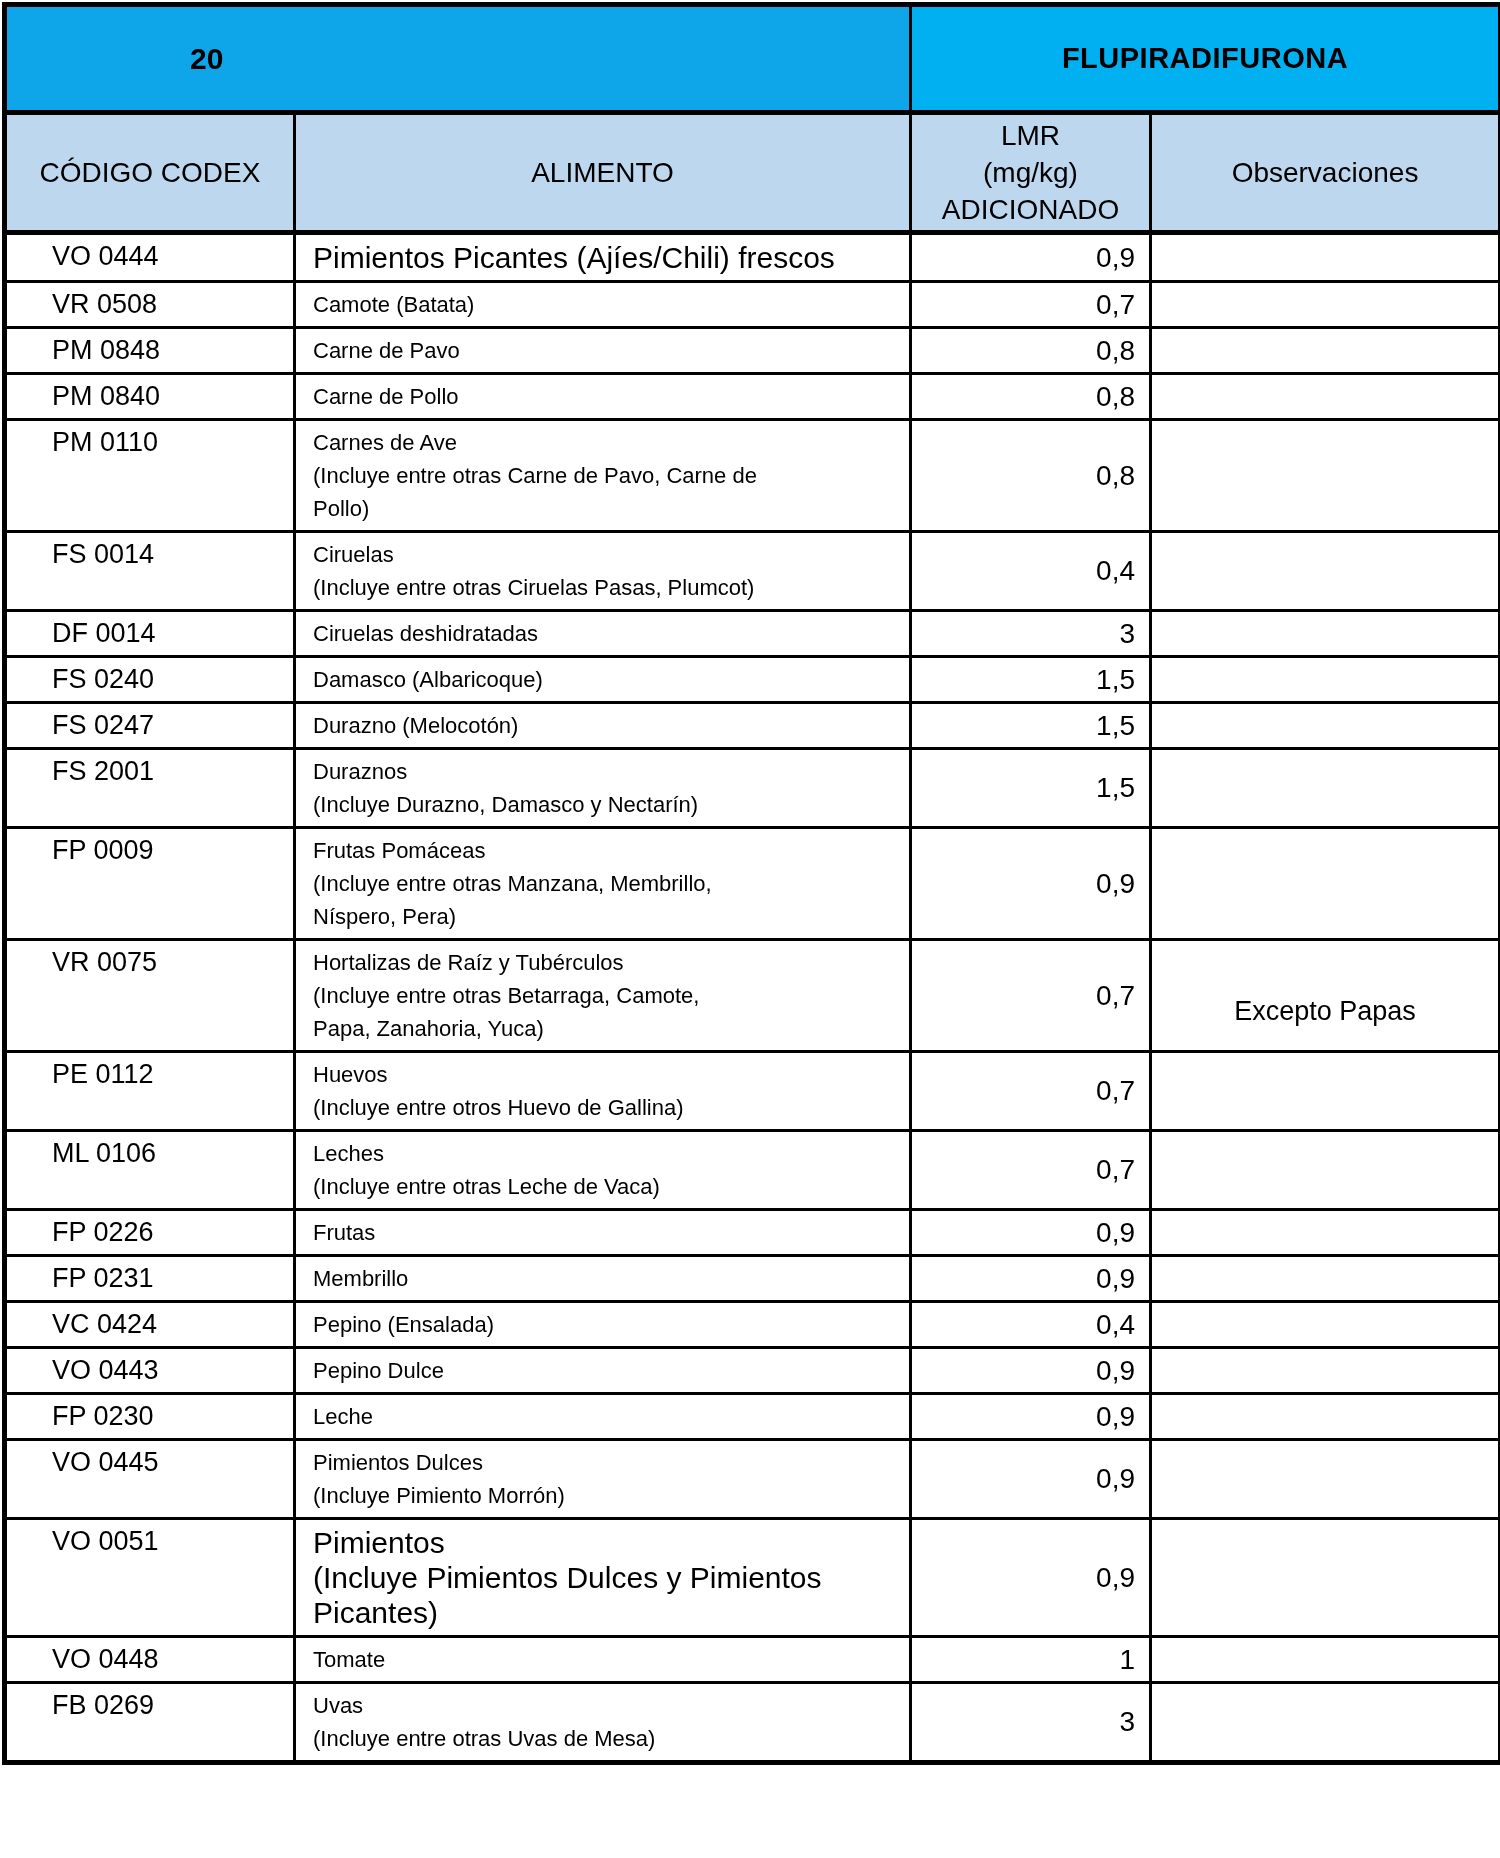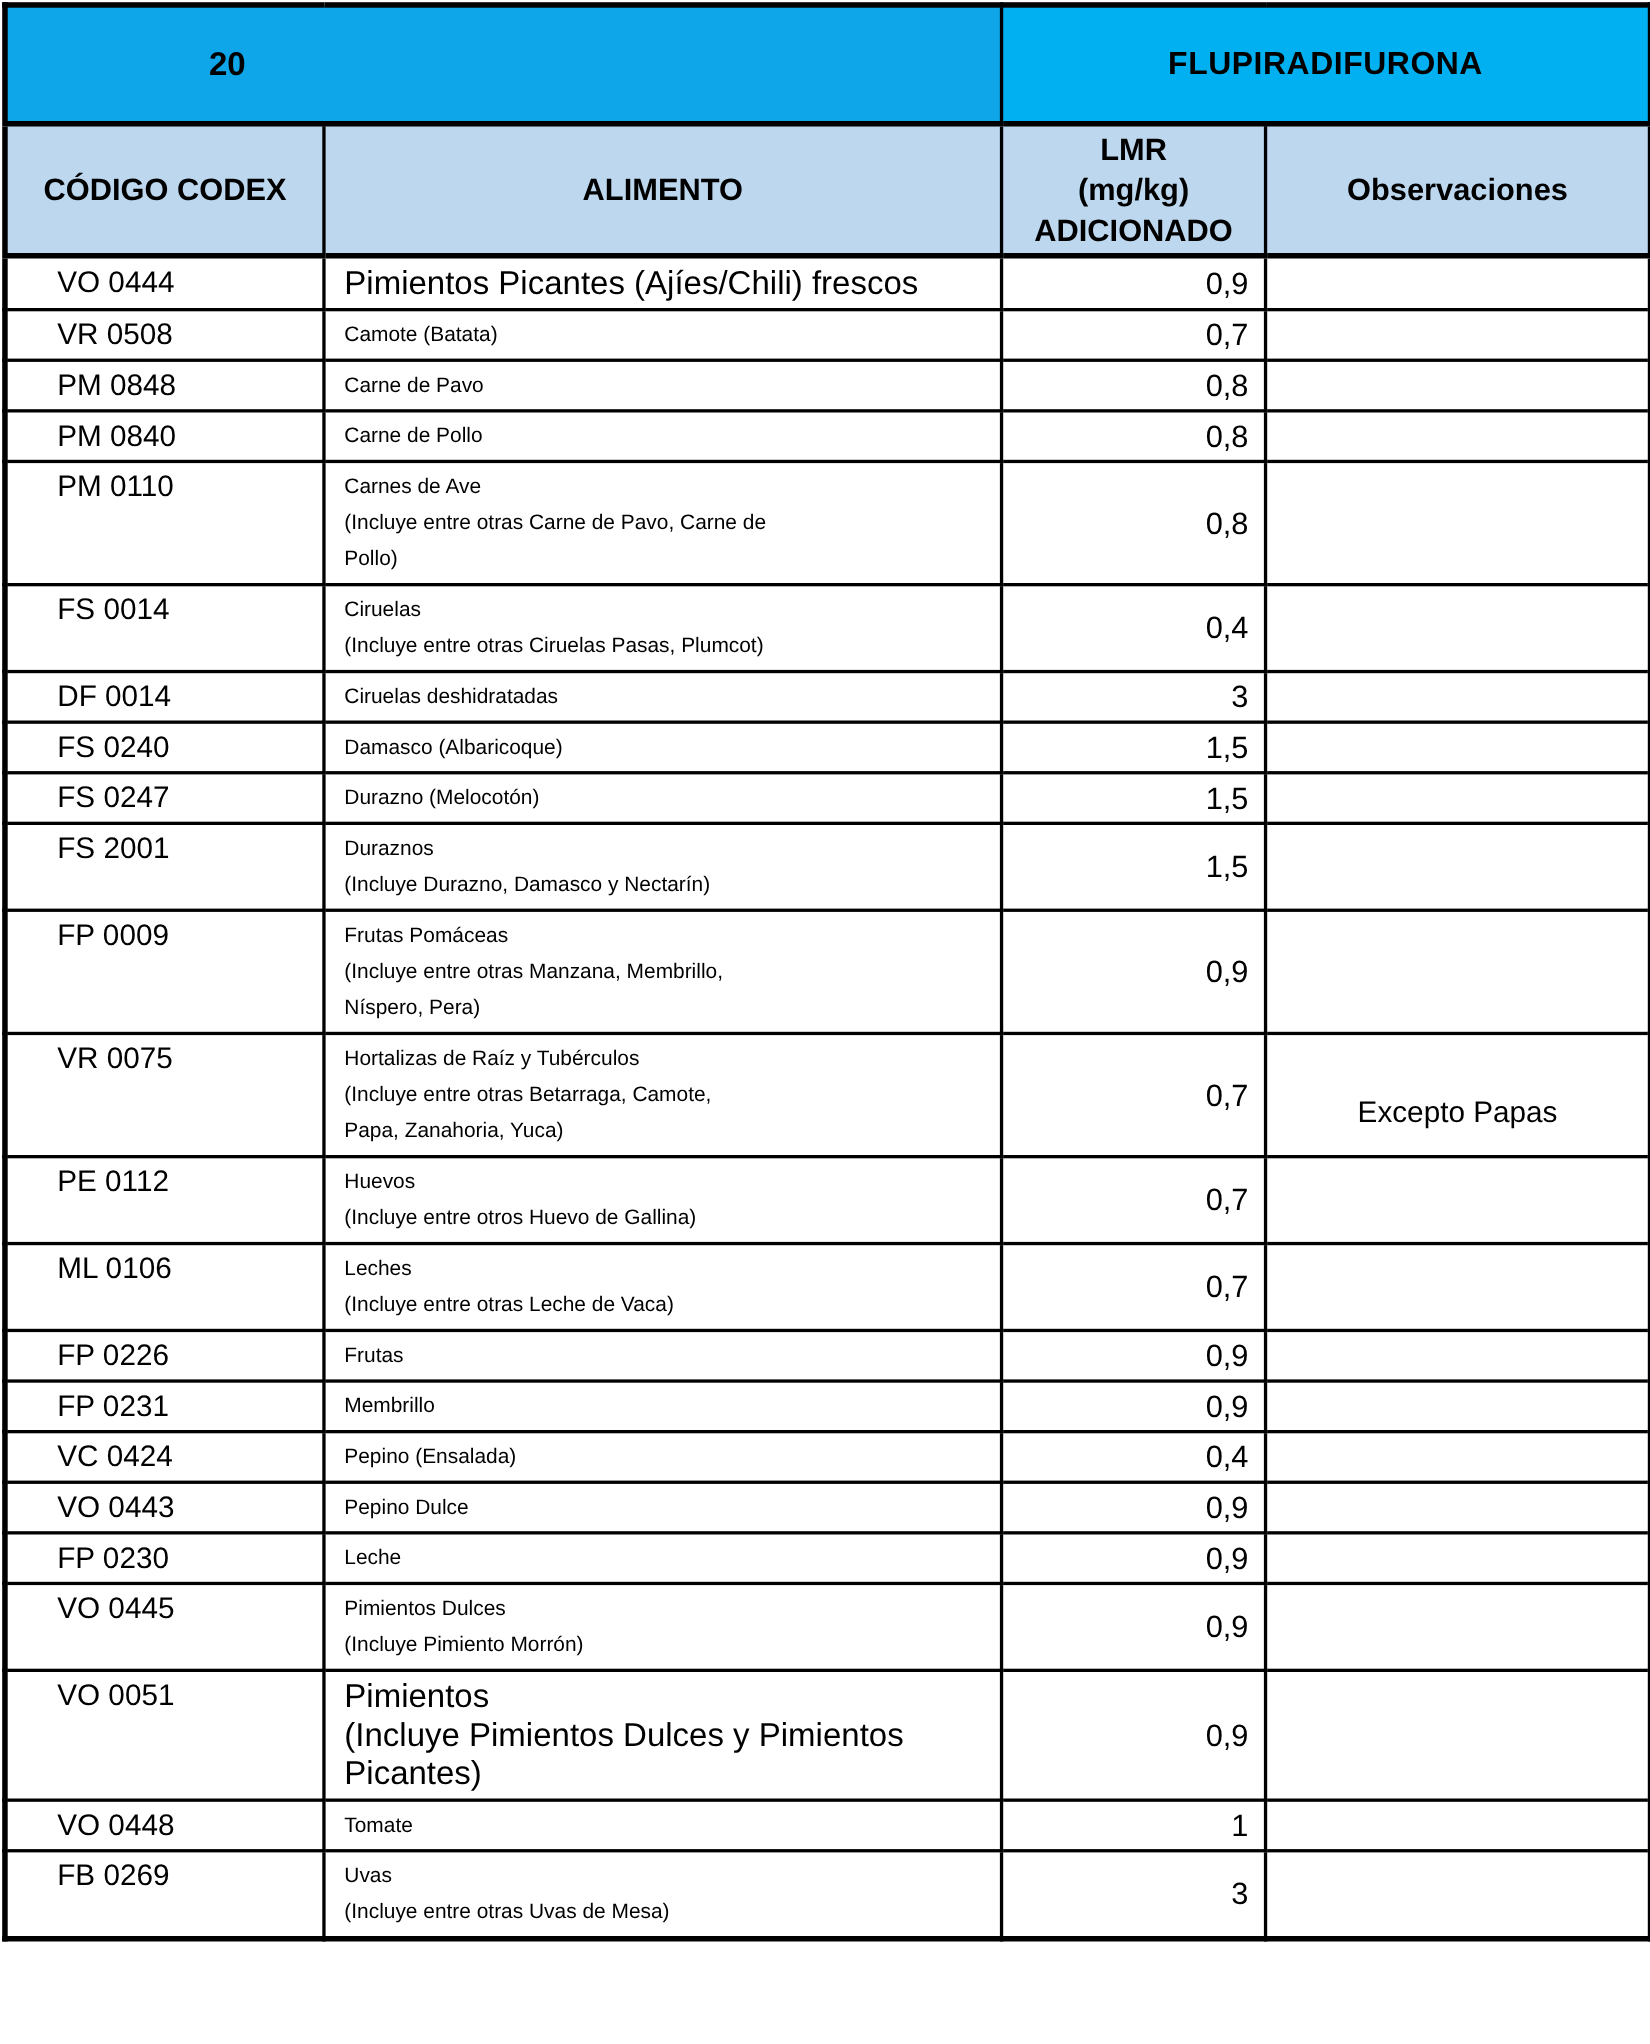--- a/index.html
+++ b/index.html
@@ -52,21 +52,21 @@
   td.compound-cell .txt {
     font-weight: bold;
     font-size: 29px;
     letter-spacing: 0.5px;
   }
   
   tr.cols-row th {
     background: var(--headblue, #BDD7EE);
     height: 116px;
     vertical-align: middle;
-    font-weight: bold;
+    font-weight: normal;
     font-size: 28px;
     line-height: 37px;
     white-space: pre-line;
     border-bottom-width: 5px;
     padding: 2px;
   }
   
   td.codigo {
     vertical-align: top;
     padding: 5px 4px 5px 45px;
@@ -75,21 +75,21 @@
     font-size: 27px;
     line-height: 33px;
     white-space: nowrap;
   }
   td.alimento {
     vertical-align: top;
     padding: 5px 8px 5px 17px;
     margin-left: 48px;
   }
   td.alimento .txt {
-    font-size: 19px;
+    font-size: 22px;
     line-height: 33px;
     white-space: pre-line;
   }
   tr.alt td.alimento .txt {
     font-size: 30px;
     line-height: 35px;
   }
   td.lmr {
     vertical-align: middle;
     text-align: right;

